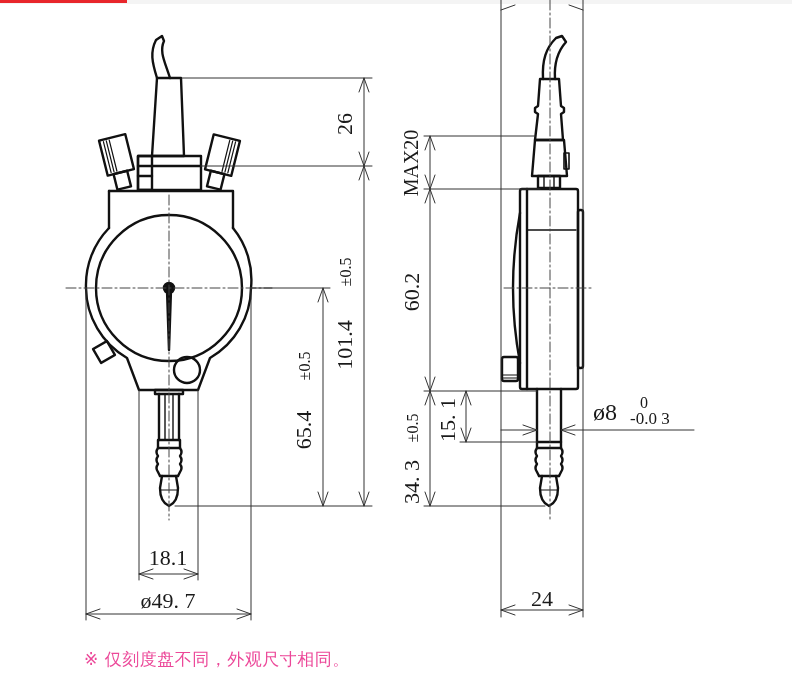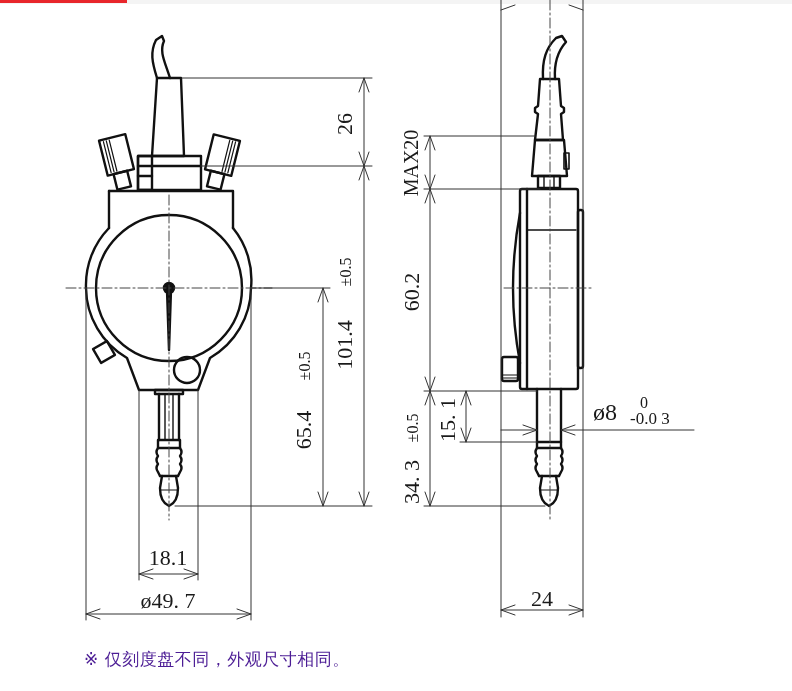--- a/index.html
+++ b/index.html
@@ -3,21 +3,21 @@
 <meta charset="utf-8">
 <style>
   html, body { margin:0; padding:0; background:#ffffff; }
   body { width:792px; height:691px; position:relative; overflow:hidden;
          font-family:"Liberation Serif","DejaVu Serif",serif; }
   .topbar { position:absolute; left:0; top:0; width:792px; height:4px; background:#f4f4f4; }
   .redbar { position:absolute; left:0; top:0; width:127px; height:3px; background:#e8262b; }
   svg { position:absolute; left:0; top:0; }
   .dim { font-family:"Liberation Serif","DejaVu Serif",serif; fill:#1a1a1a; }
   .note { position:absolute; left:84px; top:648px; font-family:"DejaVu Sans","Liberation Sans",sans-serif;
-          font-size:17px; color:#4c1d95; letter-spacing:0.5px; white-space:nowrap; }
+          font-size:17px; color:#ec4899; letter-spacing:0.5px; white-space:nowrap; }
 </style>
 </head>
 <body>
 
 <div class="topbar"></div>
 <div class="redbar"></div>
 
 <svg width="792" height="691" viewBox="0 0 792 691">
   <g stroke="#111" fill="none" stroke-linejoin="round" stroke-linecap="round">
 

